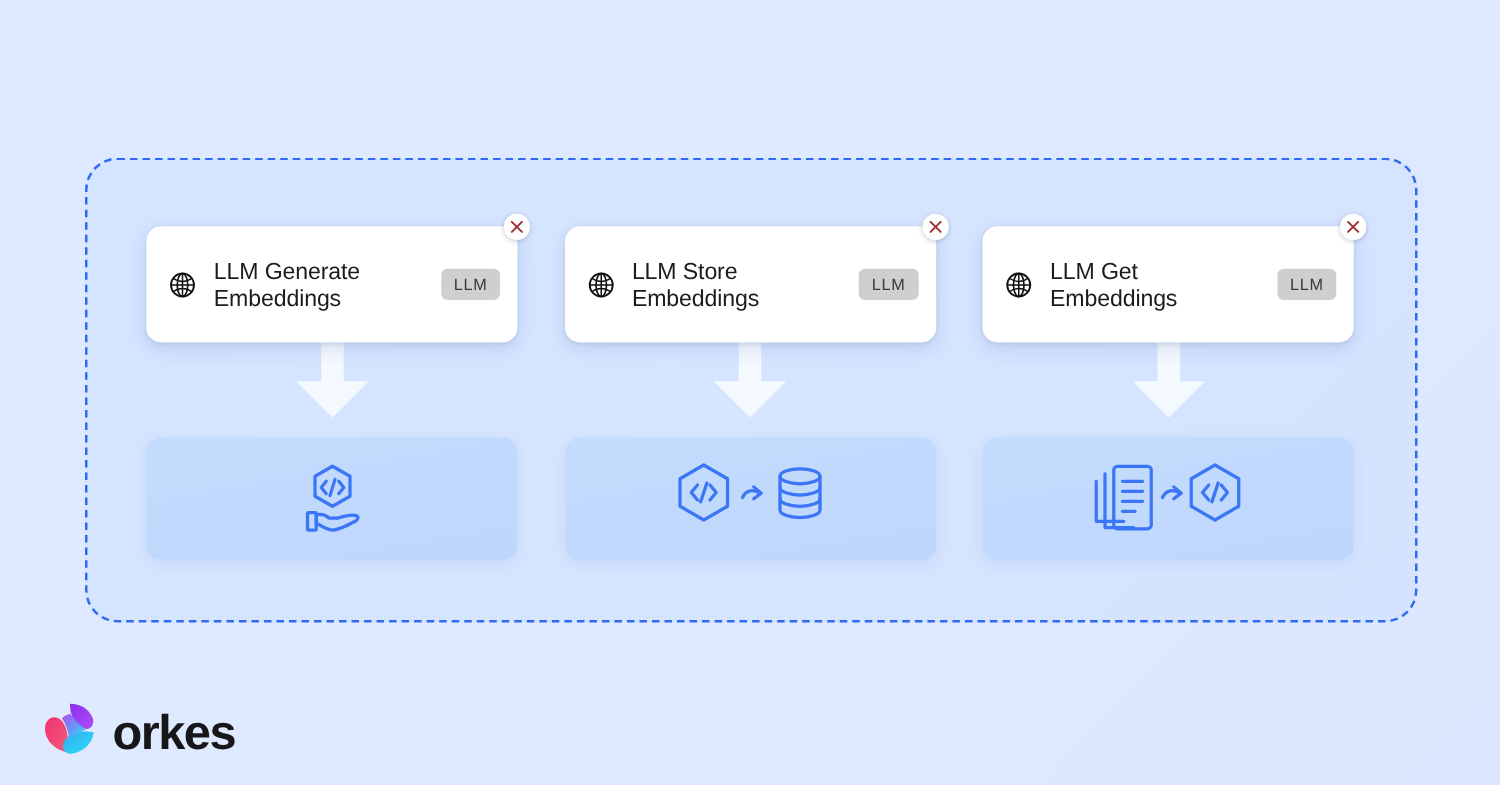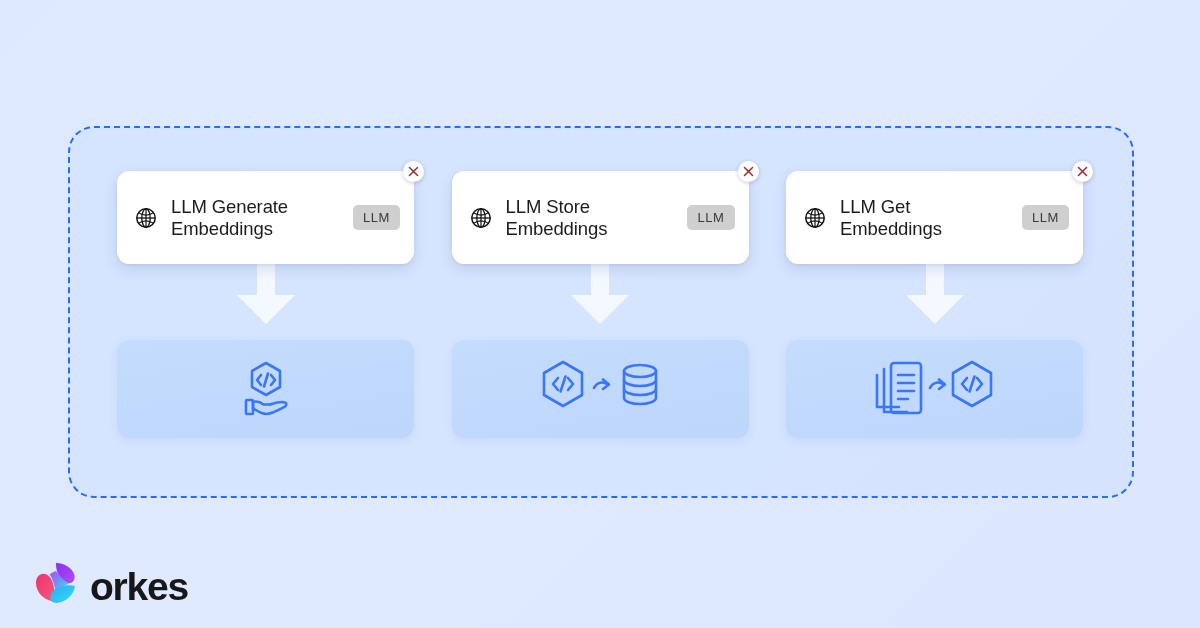--- a/index.html
+++ b/index.html
@@ -52,20 +52,21 @@
     position: relative;
     width: 297px;
     height: 288px;
   }
 
   
   .task-card {
     position: relative;
     width: 297px;
     height: 93px;
+    margin-top: 10px;
     background: #ffffff;
     border-radius: 12px;
     box-shadow: 0 5px 14px rgba(60, 90, 150, 0.16),
                 0 1px 3px rgba(60, 90, 150, 0.10);
     display: flex;
     align-items: center;
     padding: 0 14px 0 17px;
     z-index: 3;
   }
 

